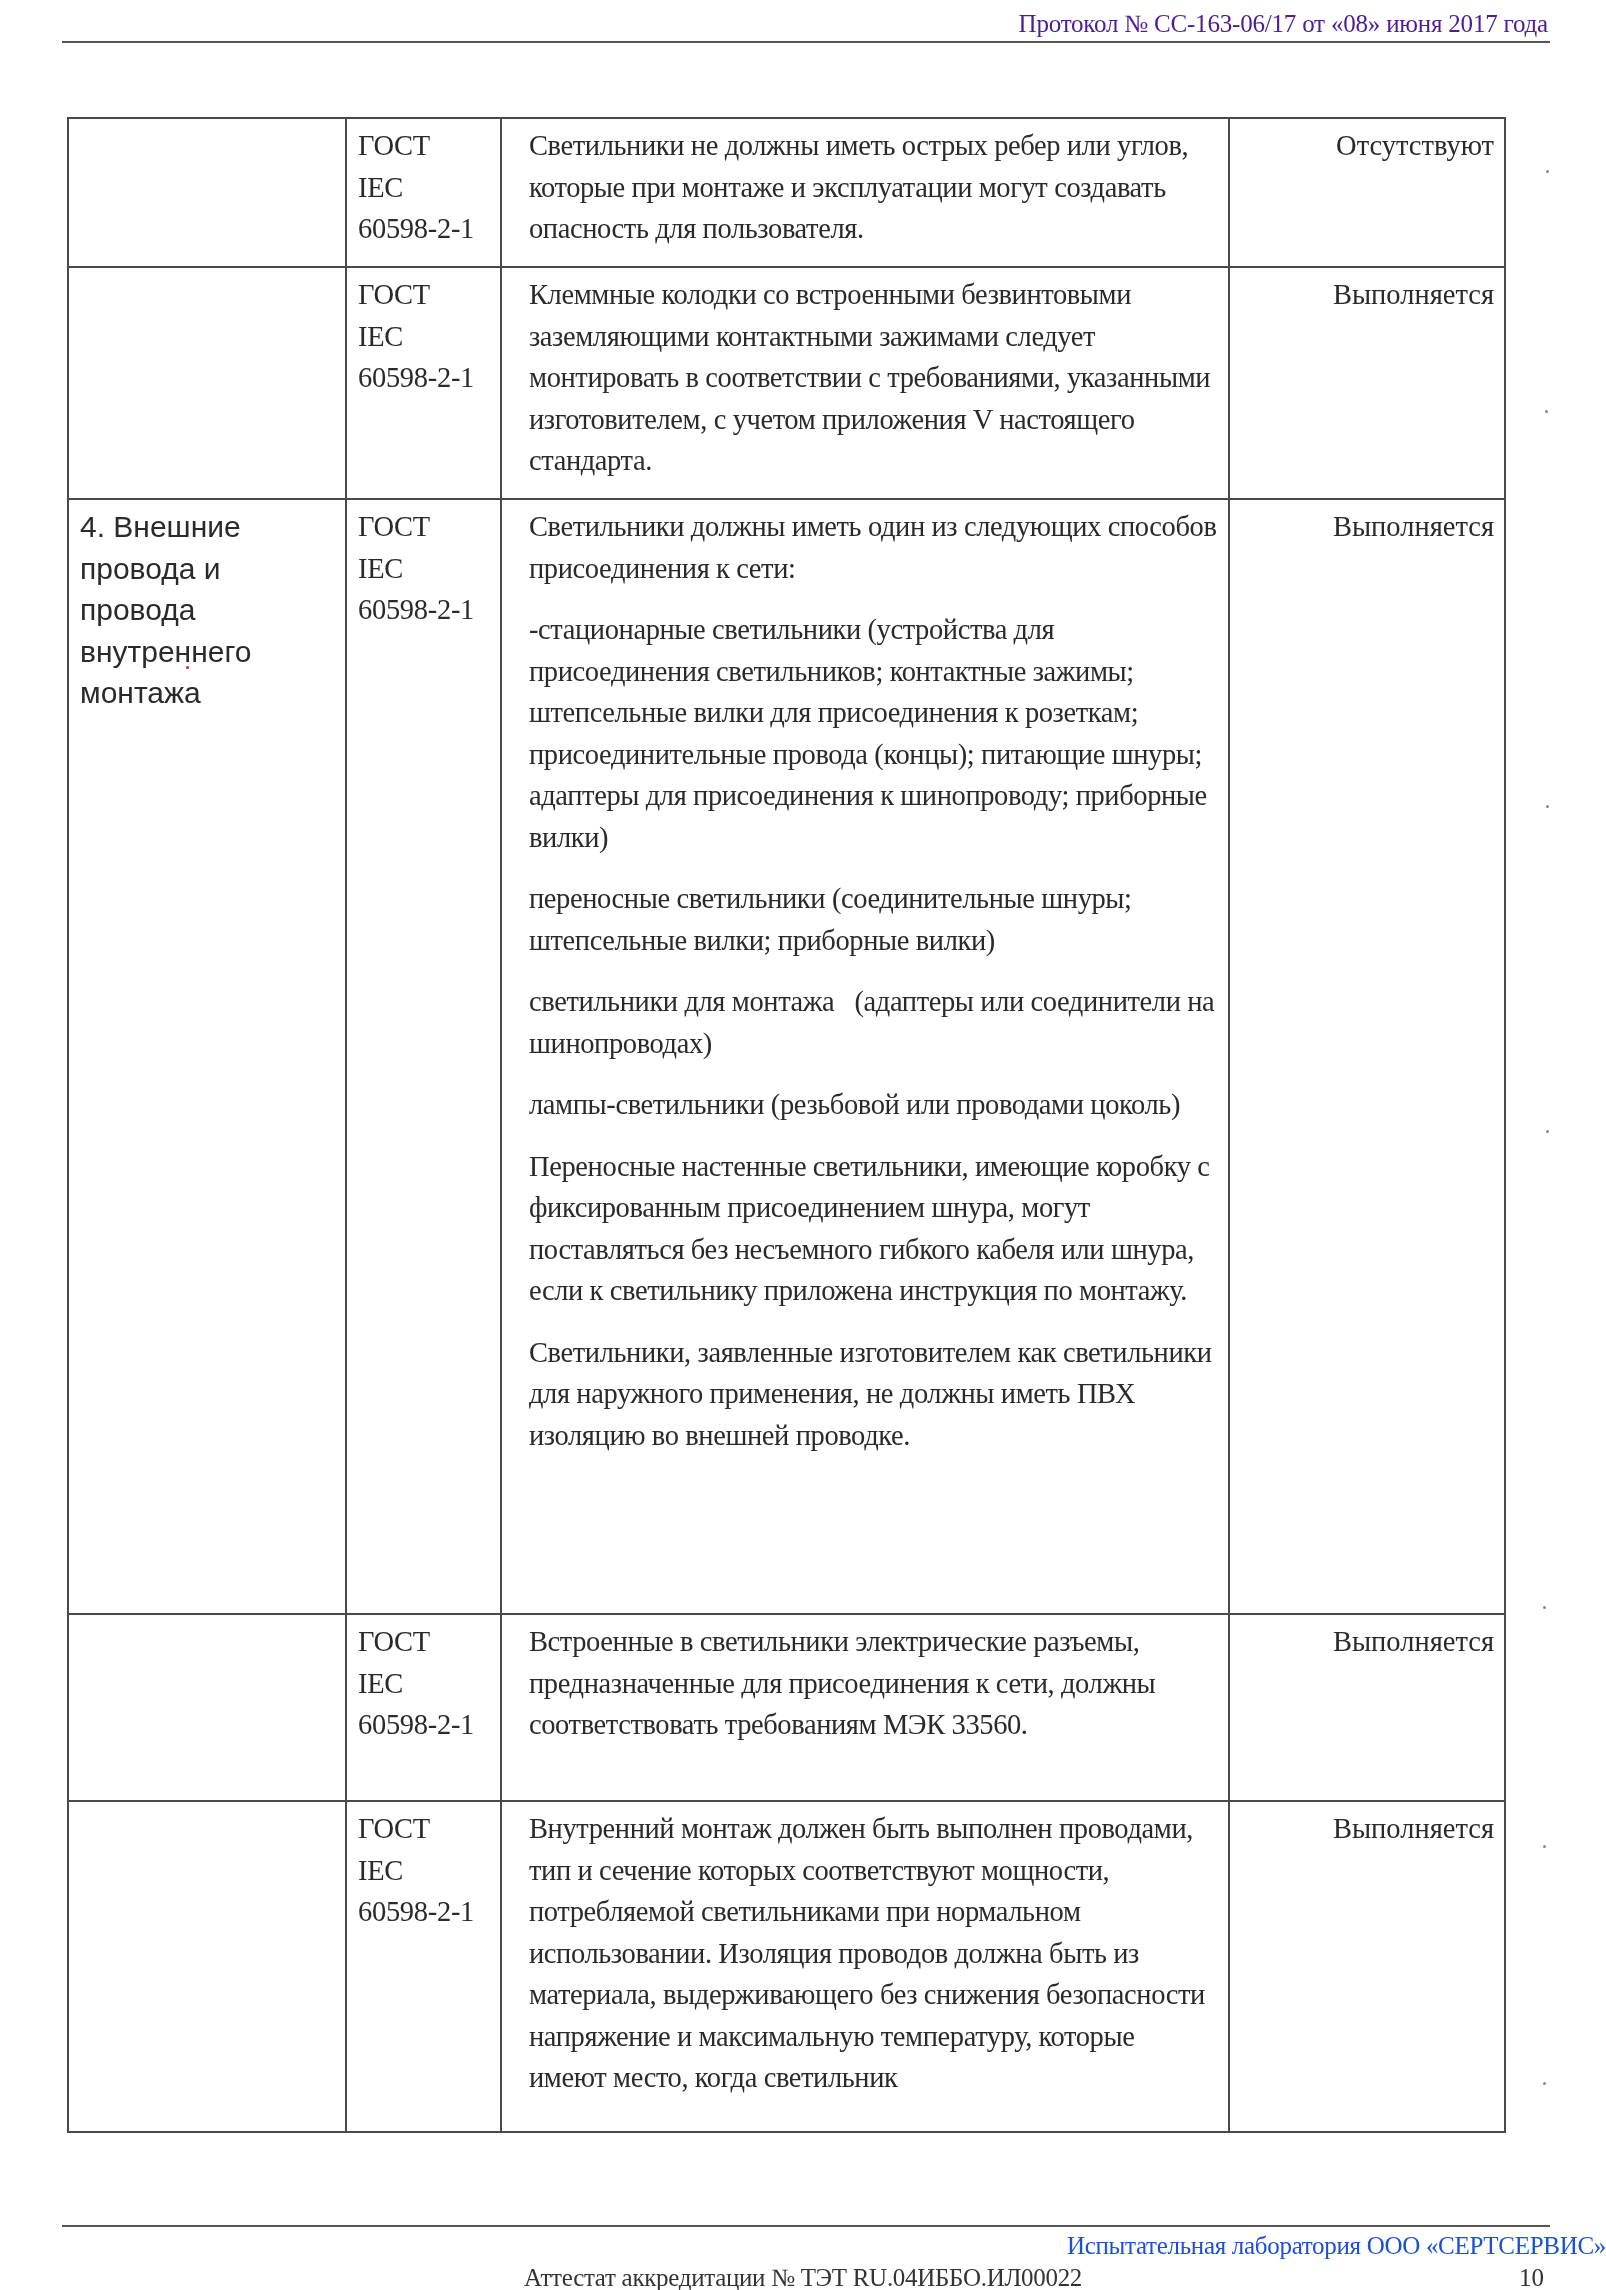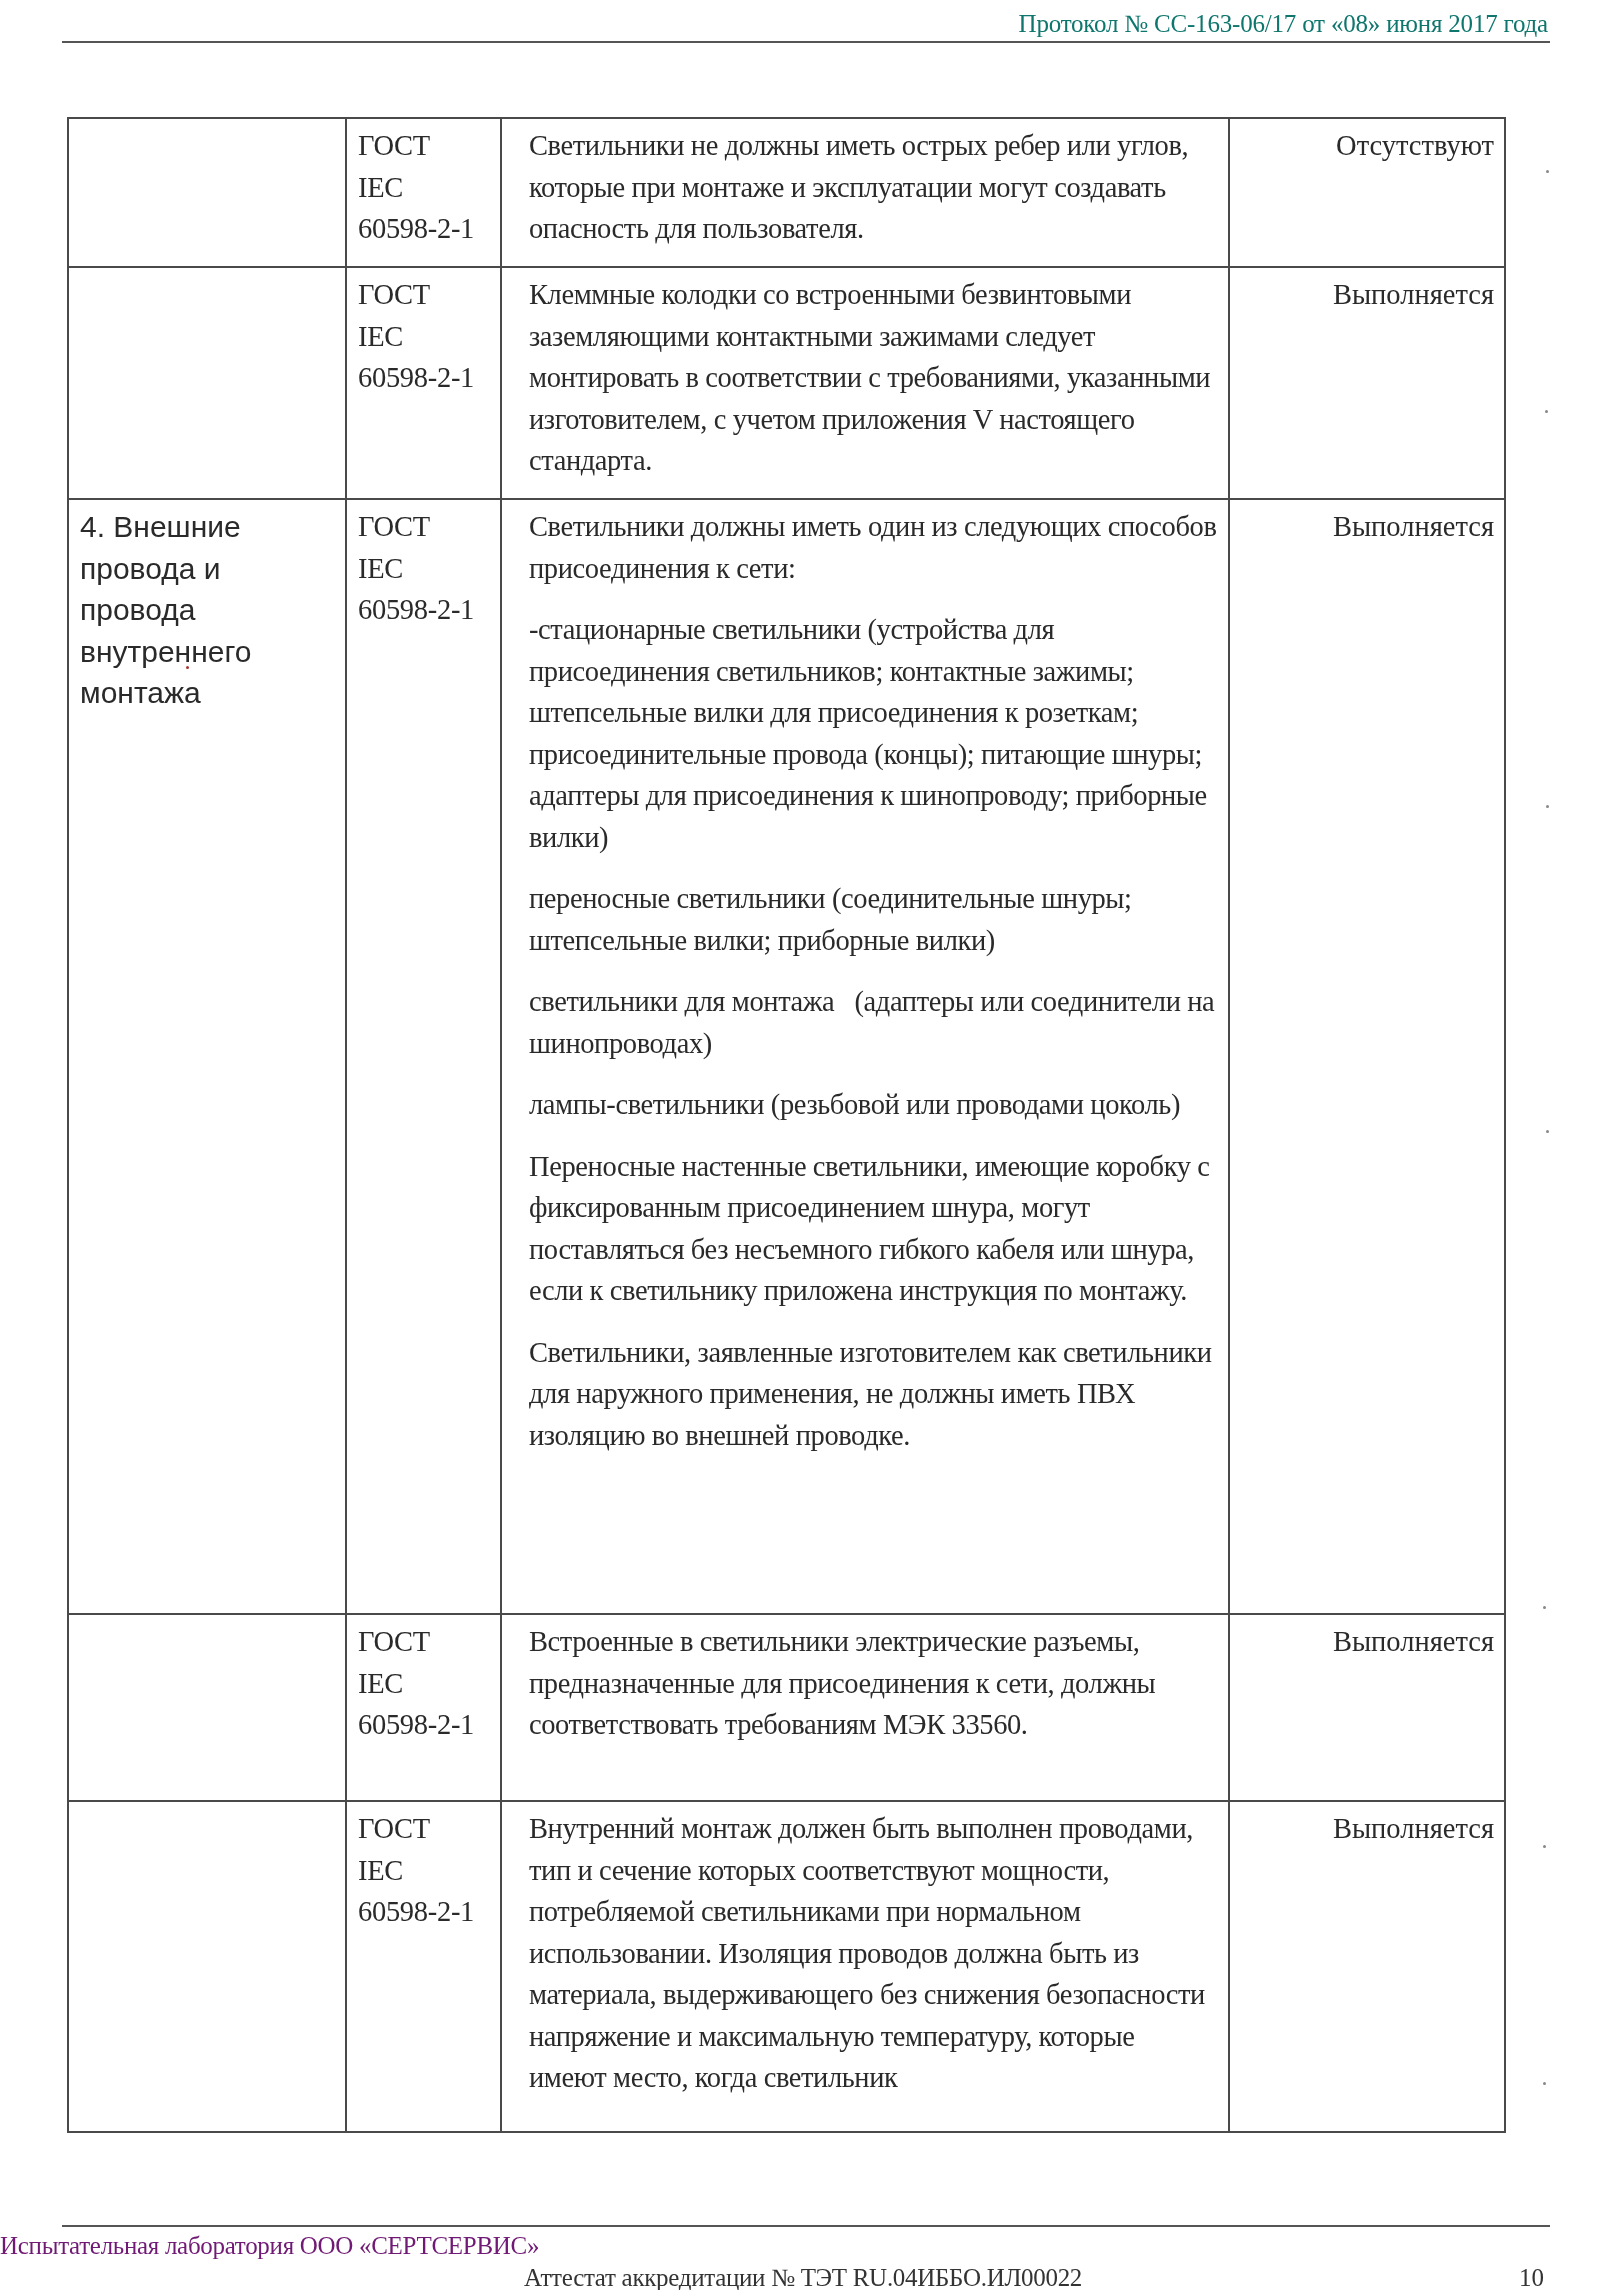--- a/index.html
+++ b/index.html
@@ -2,21 +2,21 @@
 <html><head>
 <meta charset="utf-8">
 <style>
   html, body { margin: 0; padding: 0; background: #ffffff; }
   body {
     width: 1606px; height: 2290px; position: relative; overflow: hidden;
     font-family: "Liberation Serif", serif; color: #2a2a2a;
   }
   .header-text {
     position: absolute; right: 58px; top: 10px;
-    font-size: 25px; color: #0f766e; letter-spacing: -0.2px;
+    font-size: 25px; color: #4c1d95; letter-spacing: -0.2px;
   }
   .header-rule {
     position: absolute; left: 62px; right: 56px; top: 41px;
     height: 0; border-top: 2px solid #555;
   }
   table.protocol {
     position: absolute; left: 67px; top: 117px; width: 1437px;
     border-collapse: collapse; table-layout: fixed;
     font-size: 28.5px; line-height: 41.5px;
   }
@@ -34,21 +34,21 @@
   td.res { padding-left: 14px; text-align: right; }
   .para { margin: 0 0 20px 16px; }
   .para:last-child { margin-bottom: 0; }
   .std-line { display: block; }
   .footer-rule {
     position: absolute; left: 62px; right: 56px; top: 2225px;
     height: 0; border-top: 2px solid #555;
   }
   .footer-lab {
     position: absolute; left: 0; width: 1606px; top: 2232px;
-    text-align: left; font-size: 25px; color: #701a75; letter-spacing: -0.3px;
+    text-align: right; font-size: 25px; color: #1d4ed8; letter-spacing: -0.3px;
   }
   .footer-cert {
     position: absolute; left: 0; width: 1606px; top: 2264px;
     text-align: center; font-size: 25px; color: #333; letter-spacing: -0.3px;
   }
   .page-number {
     position: absolute; right: 62px; top: 2264px;
     font-size: 25px; color: #333;
   }
   .speck { position: absolute; width: 3px; height: 3px; border-radius: 50%; background: #888; }

